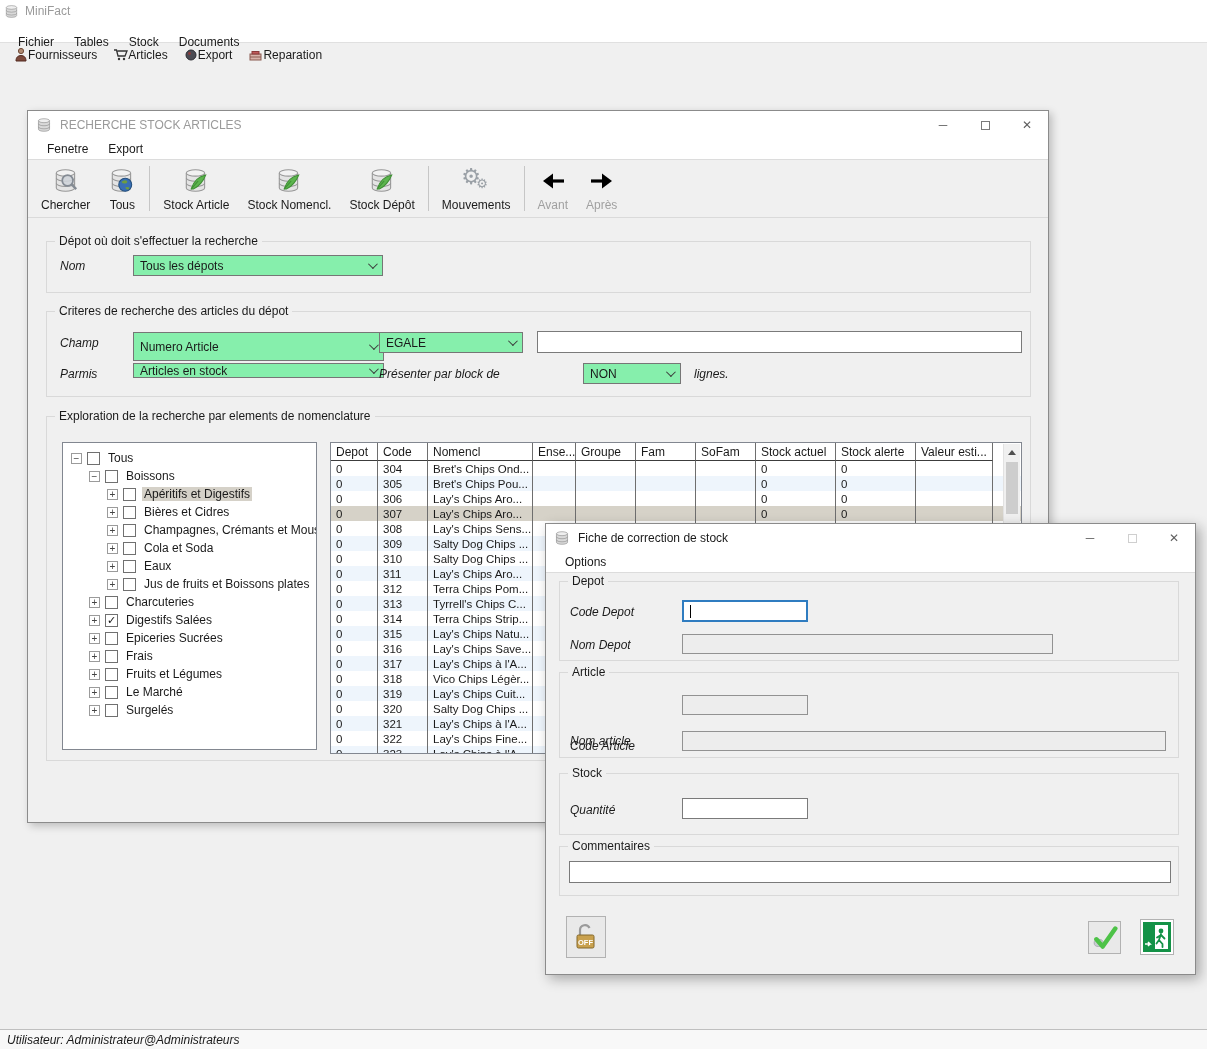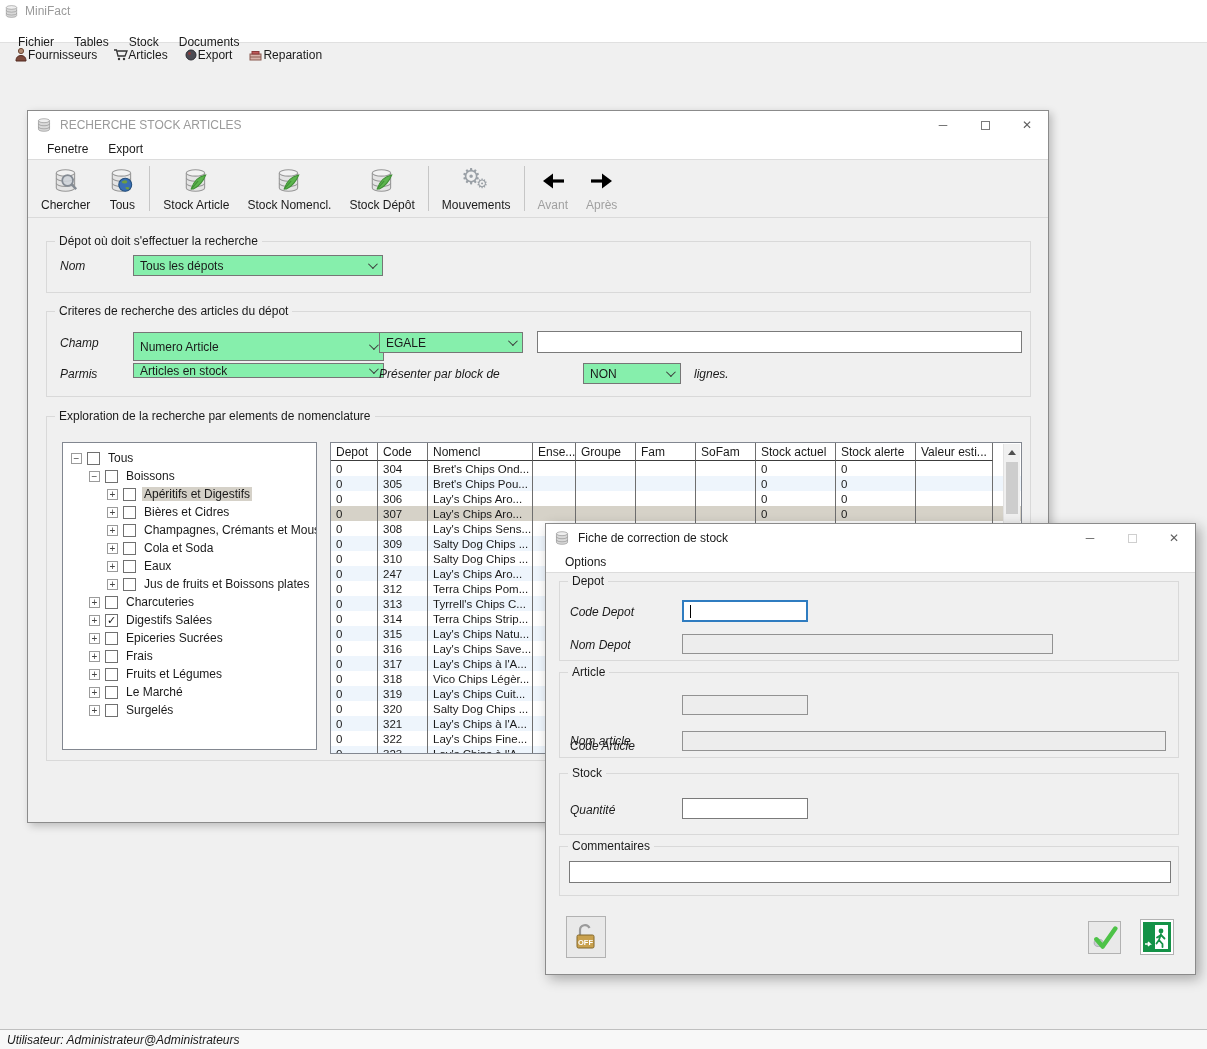--- a/index.html
+++ b/index.html
@@ -459,21 +459,21 @@
             <div class="c4"></div>
             <div class="c5"></div>
             <div class="c6"></div>
             <div class="c7"></div>
             <div class="c8"></div>
             <div class="c9"></div>
             <div class="c10"></div>
           </div>
           <div class="trow">
             <div class="c1">0</div>
-            <div class="c2">247</div>
+            <div class="c2">311</div>
             <div class="c3">Lay's Chips Aro...</div>
             <div class="c4"></div>
             <div class="c5"></div>
             <div class="c6"></div>
             <div class="c7"></div>
             <div class="c8"></div>
             <div class="c9"></div>
             <div class="c10"></div>
           </div>
           <div class="trow">

